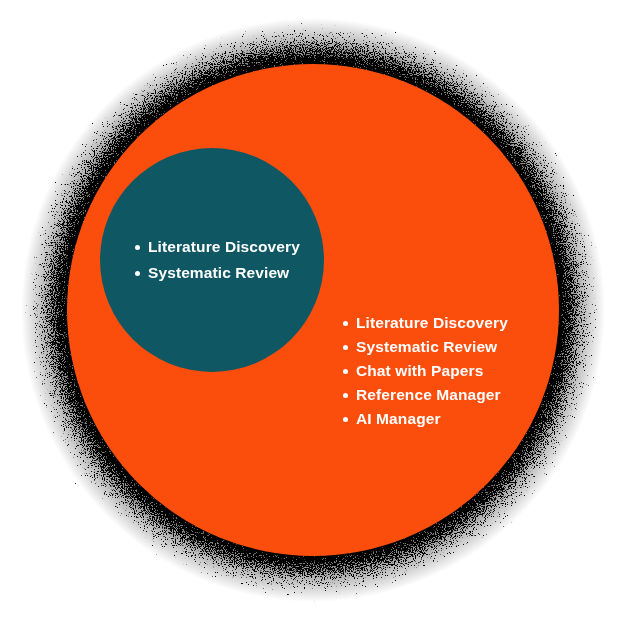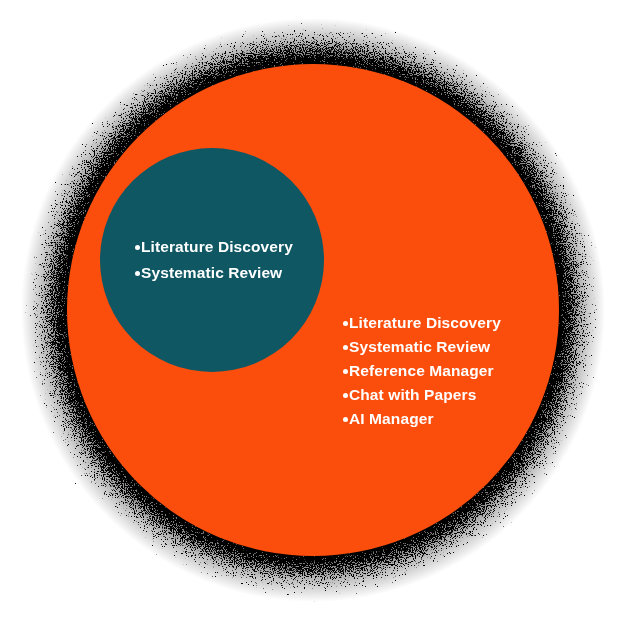--- a/index.html
+++ b/index.html
@@ -27,21 +27,21 @@
     padding: 0;
     list-style: none;
     color: #ffffff;
     font-size: 15.5px;
     font-weight: 700;
     letter-spacing: 0.1px;
   }
   .feature-list .li {
     display: flex;
     align-items: center;
-    gap: 1px;
+    gap: 8px;
     white-space: nowrap;
   }
   .inner-list { left: 135px; top: 234px; }
   .inner-list .li { height: 26px; }
   .outer-list { left: 343px; top: 311px; }
   .outer-list .li { height: 24px; }
   .bullet {
     width: 5px;
     height: 5px;
     border-radius: 50%;
@@ -103,25 +103,25 @@
     <div class="li">
       <span class="bullet"></span>
       <span>Literature Discovery</span>
     </div>
     <div class="li">
       <span class="bullet"></span>
       <span>Systematic Review</span>
     </div>
     <div class="li">
       <span class="bullet"></span>
-      <span>Reference Manager</span>
+      <span>Chat with Papers</span>
     </div>
     <div class="li">
       <span class="bullet"></span>
-      <span>Chat with Papers</span>
+      <span>Reference Manager</span>
     </div>
     <div class="li">
       <span class="bullet"></span>
       <span>AI Manager</span>
     </div>
   </div>
 
 </div>
 
 </body></html>

